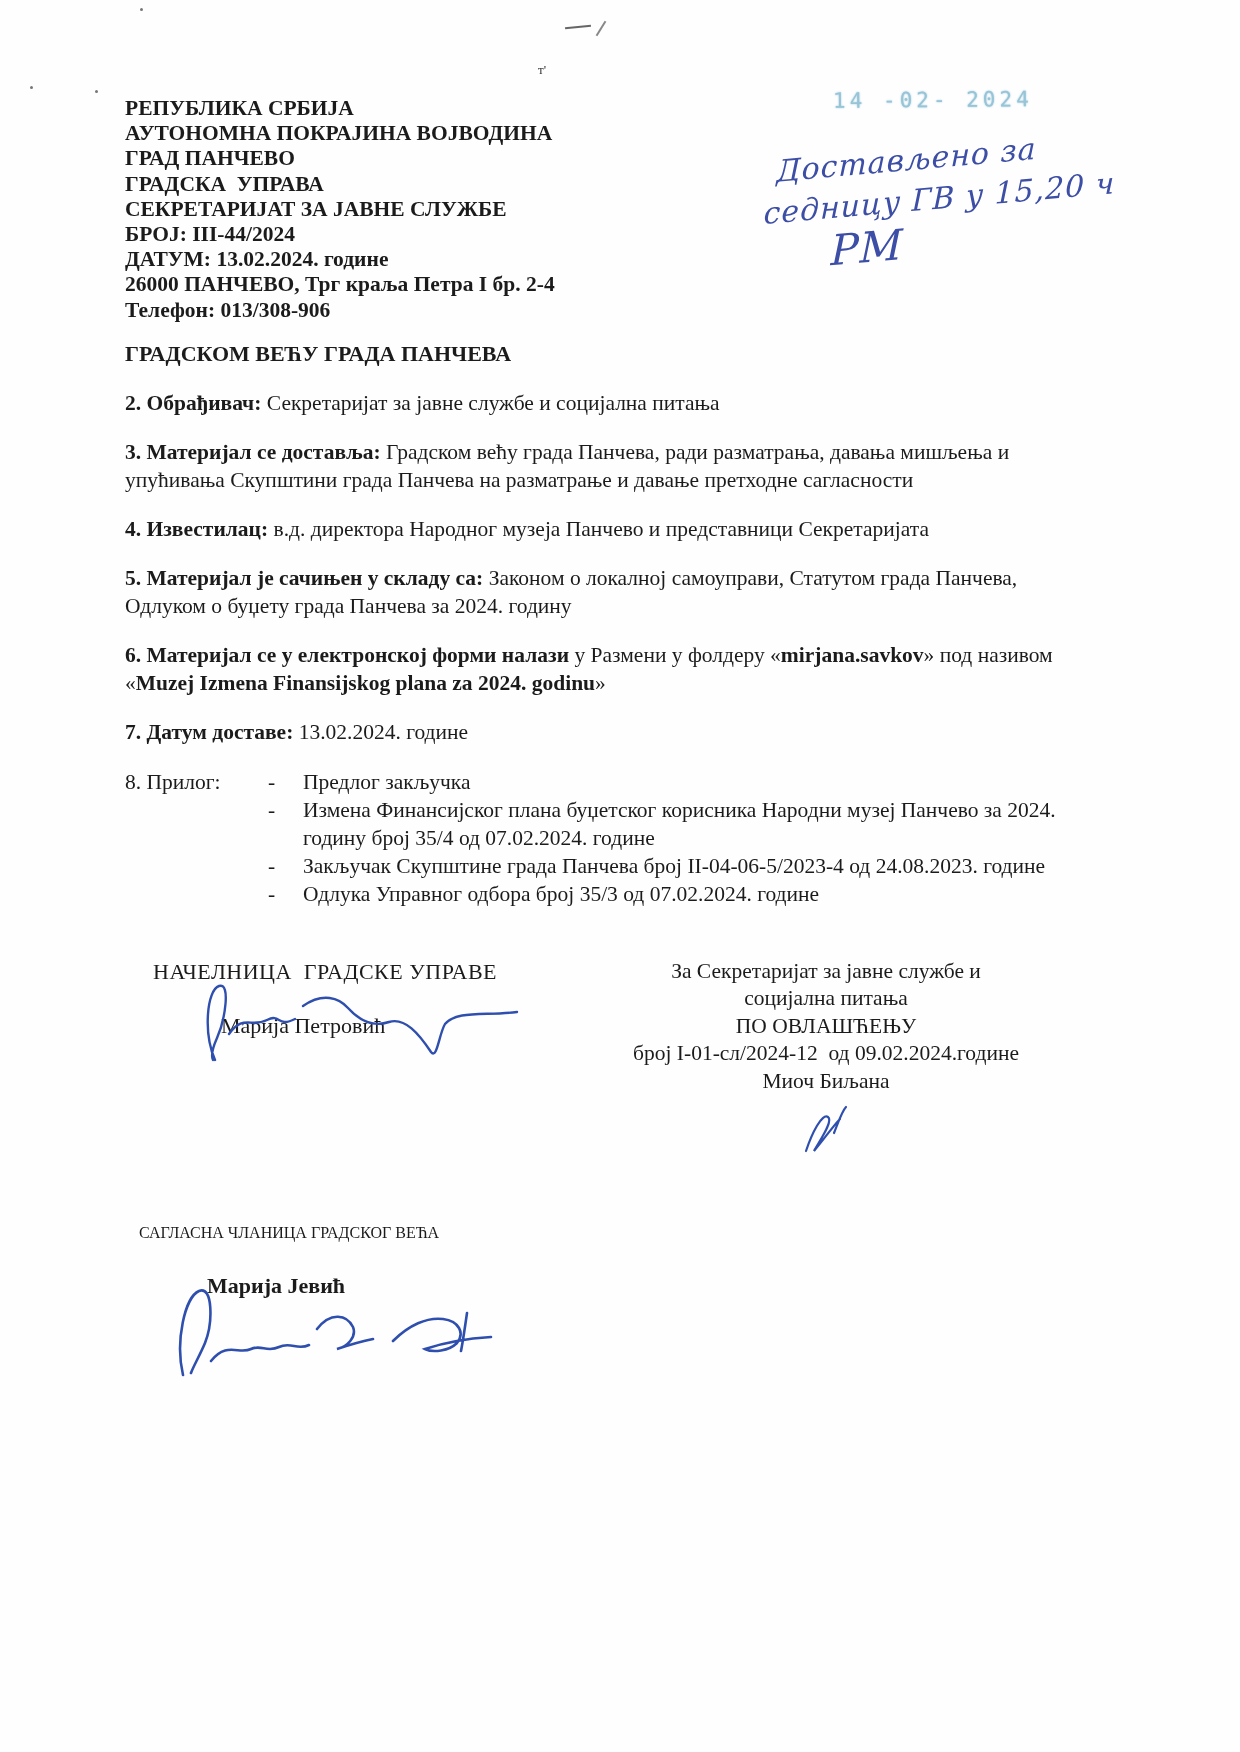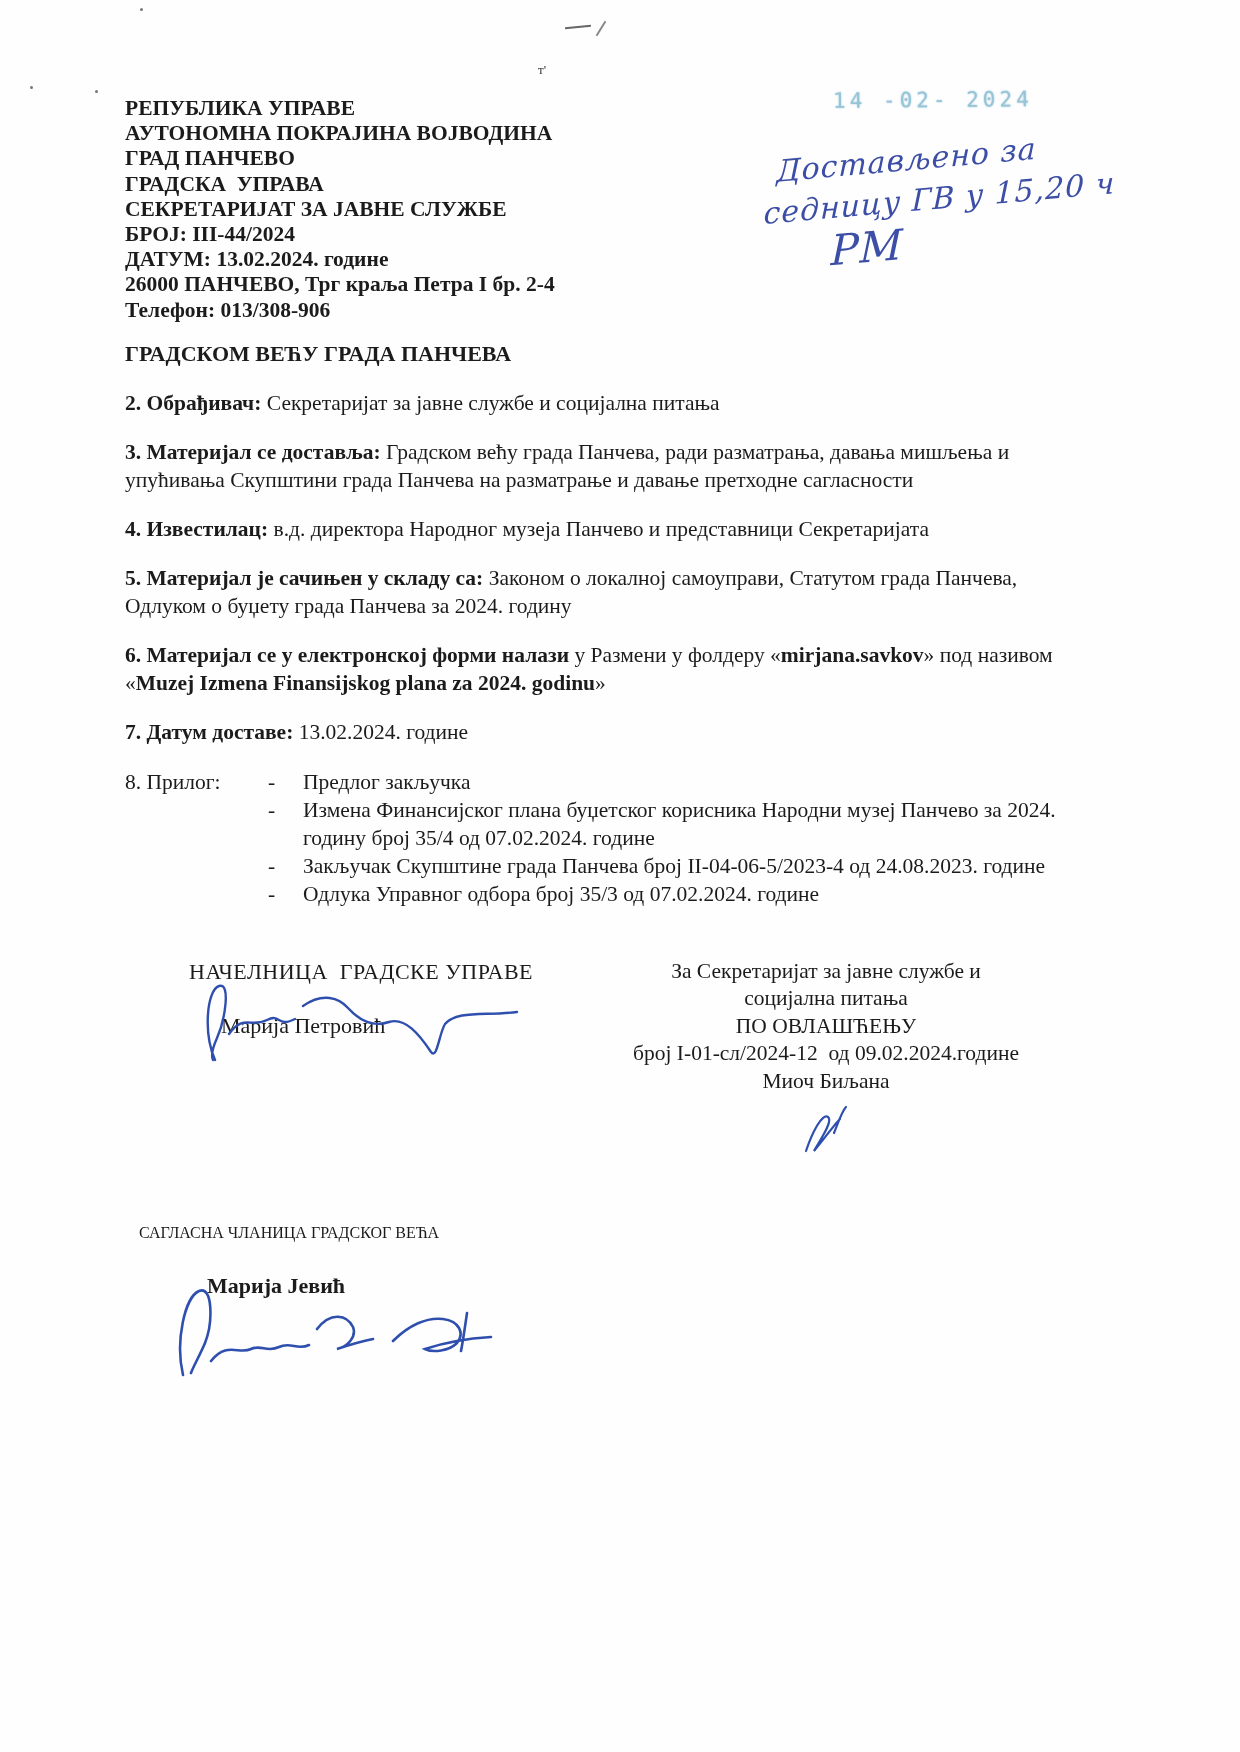--- a/index.html
+++ b/index.html
@@ -21,21 +21,21 @@
   .addressee{margin-top:17px;font-weight:bold;font-size:22px;}
   p.item{margin:21px 0 0 0;}
   .b{font-weight:bold;}
   .attach-row{display:flex;margin-top:22px;align-items:flex-start;}
   .attach-label{flex:0 0 143px;font-weight:normal;}
   ul.attach-list{list-style:none;margin:0;padding:0;flex:1;}
   ul.attach-list li{position:relative;padding-left:35px;}
   ul.attach-list li::before{content:"-";position:absolute;left:0;top:0;}
   .sig-row{display:flex;margin-top:50px;}
   .sig-left{position:relative;margin-left:28px;width:420px;}
-  .sig-left-title{font-size:22px;letter-spacing:.5px;white-space:pre-wrap;margin-left:36px;}
+  .sig-left-title{font-size:22px;letter-spacing:.5px;white-space:pre-wrap;}
   .sig-left-name{margin:26px 0 0 68px;font-size:22px;}
   .sig-svg-left{position:absolute;left:32px;top:14px;pointer-events:none;}
   .sig-right{width:478px;margin-left:14px;text-align:center;font-size:21.5px;line-height:27.5px;}
   .sig-right div{white-space:pre-wrap;}
   .sig-svg-small{display:block;margin:4px auto 0 auto;}
   .consent{position:relative;margin-top:62px;margin-left:14px;}
   .consent-title{font-weight:normal;font-size:16px;}
   .consent-name{margin:25px 0 0 68px;font-weight:bold;font-size:22px;}
   .sig-svg-big{position:absolute;left:28px;top:58px;pointer-events:none;}
   .stamp{
@@ -77,21 +77,21 @@
 
   <div class="handnote" style="color:#3c4ea6">
     <div class="l1">Достављено за</div>
     <div class="l2">седницу ГВ у 15,20 ч</div>
     <div class="initials">РМ</div>
   </div>
 
   <div class="content">
 
     <div class="letterhead">
-      <div>РЕПУБЛИКА УПРАВЕ</div>
+      <div>РЕПУБЛИКА СРБИЈА</div>
       <div>АУТОНОМНА ПОКРАЈИНА ВОЈВОДИНА</div>
       <div>ГРАД ПАНЧЕВО</div>
       <div>ГРАДСКА  УПРАВА</div>
       <div>СЕКРЕТАРИЈАТ ЗА ЈАВНЕ СЛУЖБЕ</div>
       <div>БРОЈ: III-44/2024</div>
       <div>ДАТУМ: 13.02.2024. године</div>
       <div>26000 ПАНЧЕВО, Трг краља Петра I бр. 2-4</div>
       <div>Телефон: 013/308-906</div>
     </div>
 

